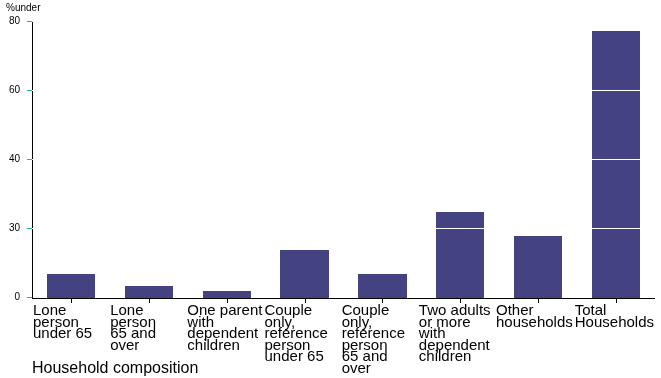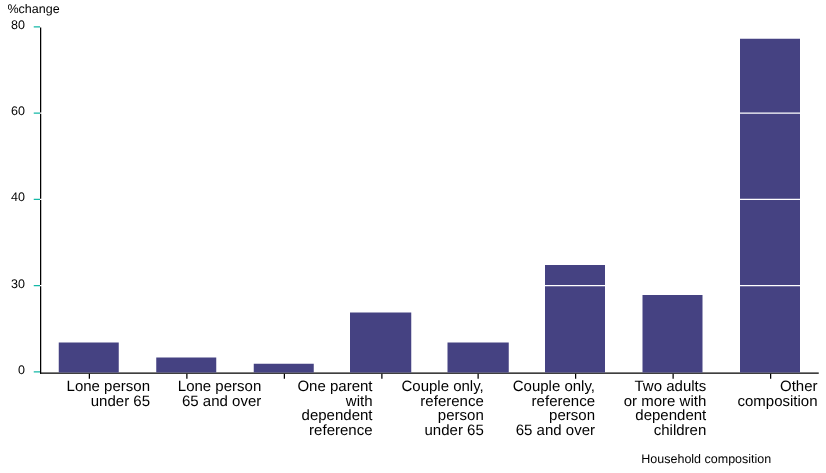--- a/index.html
+++ b/index.html
@@ -136,44 +136,44 @@
   .xlabels-layer {
     position: absolute;
     left: 32px;
     top: 304px;
     width: 623px;
     display: flex;
   }
   .xlabel-slot {
     flex: 1 1 0;
     padding: 0 1px;
-    text-align: right;
-    font-size: 12px;
+    text-align: left;
+    font-size: 15px;
     line-height: 11.5px;
     white-space: pre-line;
     box-sizing: border-box;
   }
 
   
   .x-axis-title {
     position: absolute;
     left: 32px;
     top: 362px;
     width: 585px;
-    text-align: right;
-    font-size: 10px;
+    text-align: left;
+    font-size: 16px;
     line-height: 11px;
   }
 </style>
 </head>
 <body>
 
 <div id="chart-root">
 
-  <div class="y-unit-label">%change</div>
+  <div class="y-unit-label">%under</div>
 
   <div class="axis-y-line"></div>
   <div class="axis-x-line"></div>
 
   <div class="plot-area">
 
     <div id="y-scale">
         <div class="y-tick" style="bottom: 0%;">
           <div class="y-tick-label">0</div>
         </div>
@@ -250,31 +250,33 @@
     </div>
 
   <div class="xlabels-layer" id="xlabels-layer">
       <div class="xlabel-slot">Lone person
 under 65</div>
       <div class="xlabel-slot">Lone person
 65 and over</div>
       <div class="xlabel-slot">One parent
 with
 dependent
-reference</div>
+children</div>
       <div class="xlabel-slot">Couple only,
 reference
 person
 under 65</div>
       <div class="xlabel-slot">Couple only,
 reference
 person
 65 and over</div>
       <div class="xlabel-slot">Two adults
 or more with
 dependent
 children</div>
       <div class="xlabel-slot">Other
-composition</div>
+households</div>
+      <div class="xlabel-slot">Total
+Households</div>
     </div>
 
   <div class="x-axis-title">Household composition</div>
 </div>
 
 </body></html>

